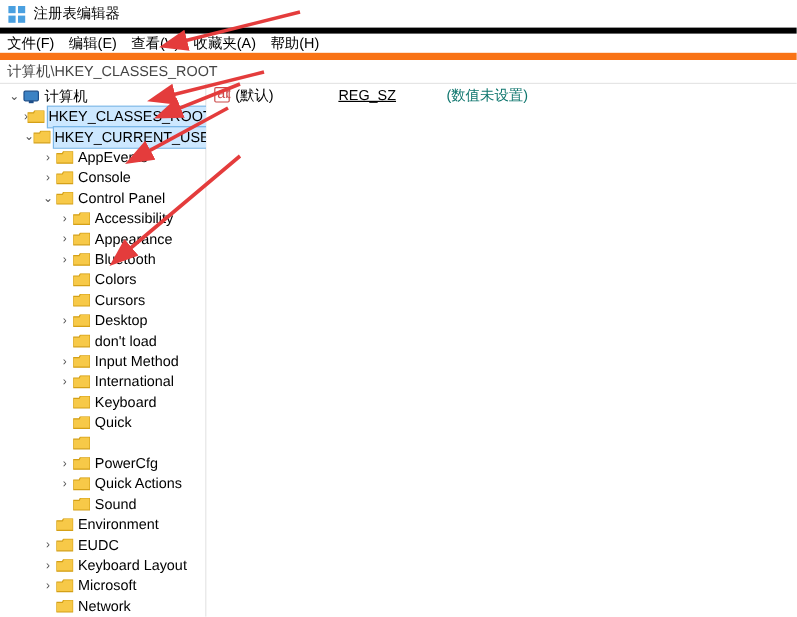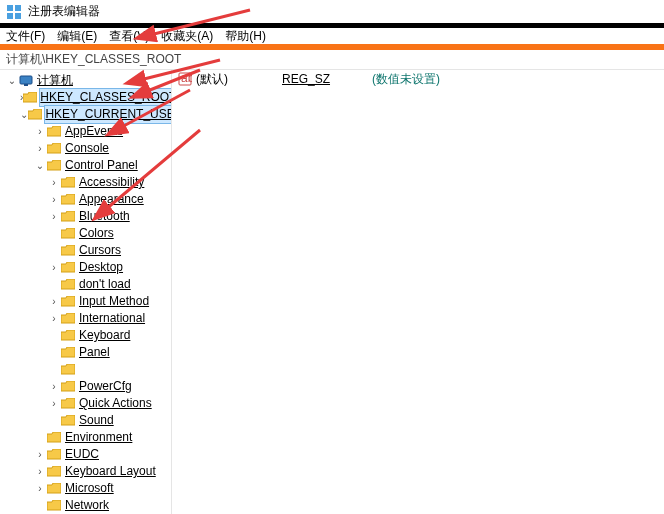--- a/index.html
+++ b/index.html
@@ -22,21 +22,21 @@
 .row { display: flex; align-items: center; height: 18px; padding-left: 4px;}
 .row .valicon { width: 16px; height: 16px; margin-right: 4px; display:flex;align-items:center;justify-content:flex-end;}
 .row .cell-name { width: 86px; }
 .row .cell-type { width: 90px; text-decoration: underline; }
 .row .cell-data { flex: 1; color: #0f766e; }
 .tree ul { list-style: none; }
 .tree li { white-space: nowrap; }
 .node { display: flex; align-items: center; height: 17px; line-height:17px; }
 .expander { width: 12px; text-align: center; color: #555; font-size: 10px; cursor: default; }
 .icon { width: 16px; height: 16px; margin-right: 3px; display:flex; align-items:center; justify-content:center;}
-.label { cursor: default; text-decoration: underline; }
+.label { cursor: default; }
 .sel1 { background: #cde8ff; outline: 1px solid #7ab7e8; }
 .sel2 { background: #cde8ff; outline: 1px solid #7ab7e8; }
 .ind1 { padding-left: 6px; }
 .ind2 { padding-left: 20px; }
 .ind3 { padding-left: 34px; }
 .ind4 { padding-left: 48px; }
 svg.arrow { position: absolute; top:0; left:0; pointer-events:none; }
 </style>
 </head>
 <body>
@@ -247,21 +247,21 @@
                       </div>
                     </li>
                   <li>
                       <div class="node ind4">
                         <span class="expander"></span>
                         <span class="icon">
                           <svg width="14" height="12" viewBox="0 0 14 12">
                             <path d="M0 2 L5 2 L6 0 L14 0 L14 10 L0 10 Z" fill="#f7c948" stroke="#d4a017"></path>
                           </svg>
                         </span>
-                        <span class="label">Panel</span>
+                        <span class="label">Quick</span>
                       </div>
                     </li>
                   <li>
                       <div class="node ind4">
                         <span class="expander"></span>
                         <span class="icon">
                           <svg width="14" height="12" viewBox="0 0 14 12">
                             <path d="M0 2 L5 2 L6 0 L14 0 L14 10 L0 10 Z" fill="#f7c948" stroke="#d4a017"></path>
                           </svg>
                         </span>

